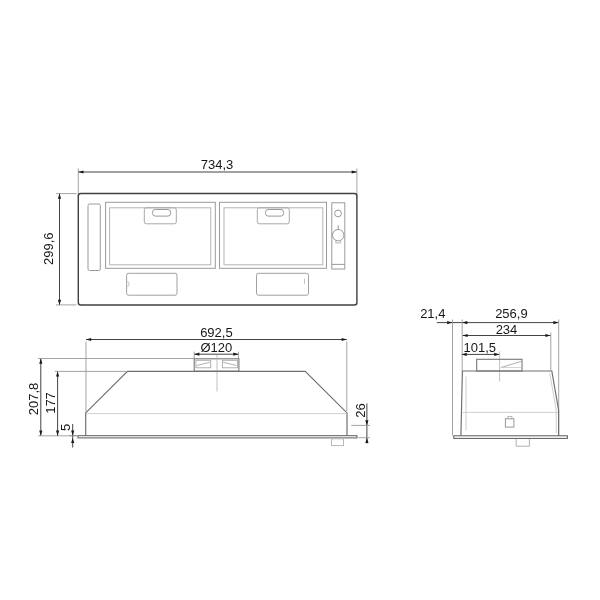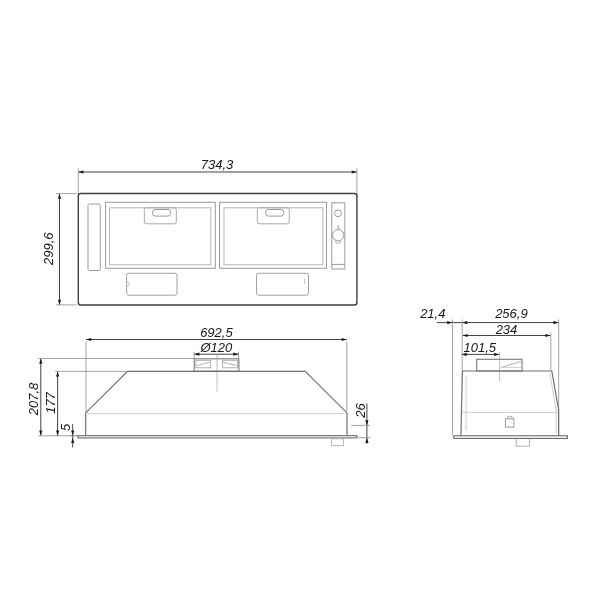--- a/index.html
+++ b/index.html
@@ -1,16 +1,16 @@
 <!DOCTYPE html>
 <html><head>
 <meta charset="utf-8">
 <style>
   html,body{margin:0;padding:0;background:#ffffff;}
-  .wrap{width:600px;height:600px;position:relative;background:#ef4444;opacity:.999;font-style:italic;}
+  .wrap{width:600px;height:600px;position:relative;background:#ef4444;opacity:.999;}
   text{font-family:"Liberation Sans",sans-serif;fill:#161616;}
   svg{filter:blur(0.22px);}
 </style>
 </head>
 <body>
 <div class="wrap">
 <svg width="600" height="600" viewBox="0 0 600 600" xmlns="http://www.w3.org/2000/svg">
 <rect x="0" y="0" width="600" height="600" fill="#ffffff"></rect>
 
 <g stroke="#444444" stroke-width="1" fill="none">

